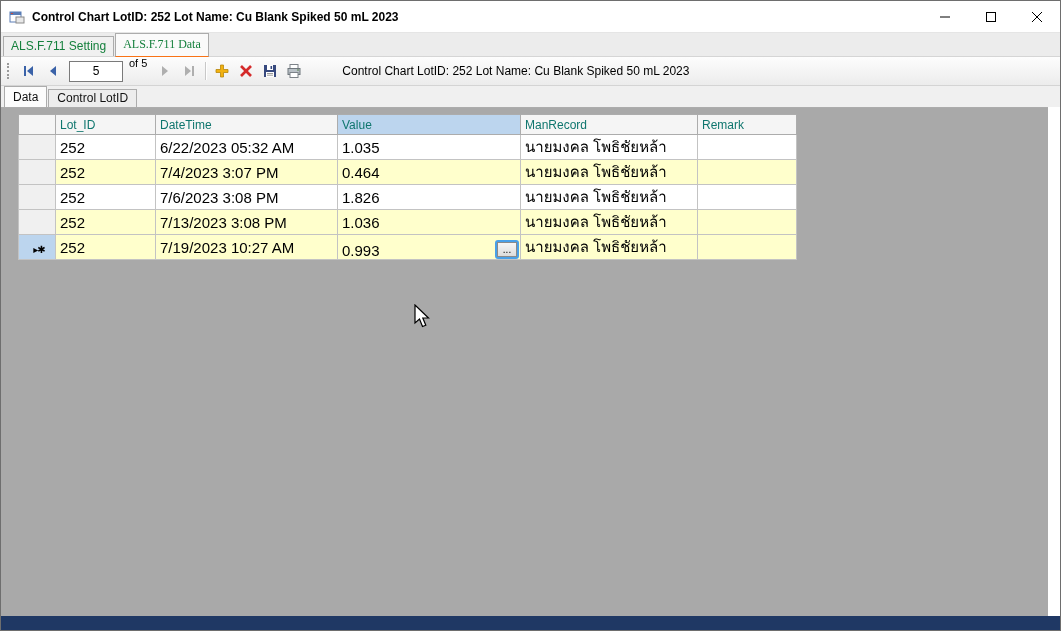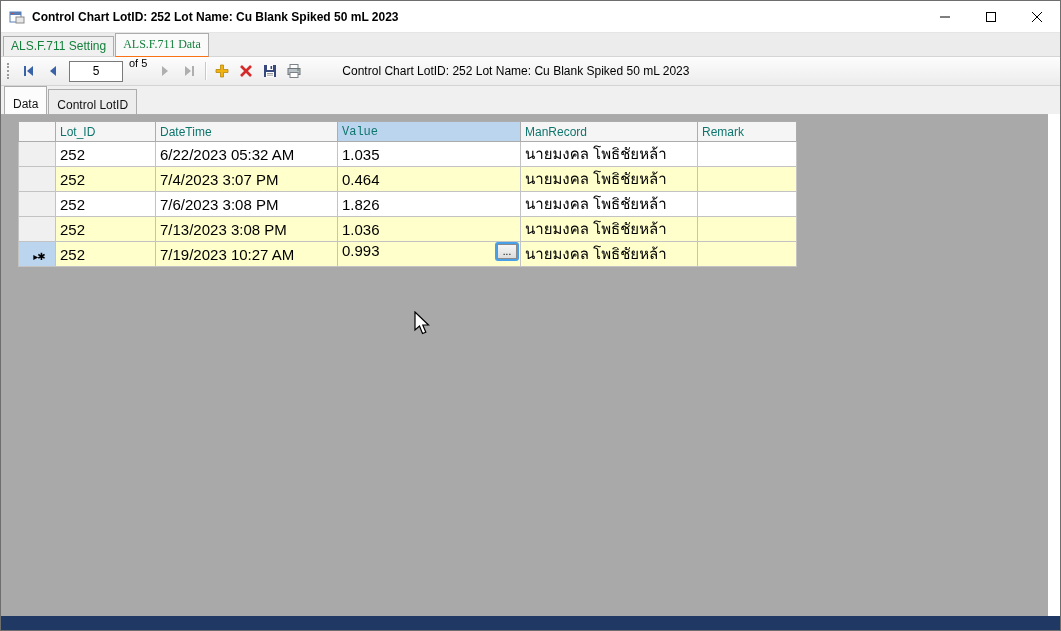--- a/index.html
+++ b/index.html
@@ -21,40 +21,40 @@
   .toolbar{flex:0 0 28px;background:linear-gradient(#FDFDFD,#ECECEC);border-bottom:1px solid #D4D4D4;display:flex;align-items:center;padding-left:4px;}
   .grip{width:3px;height:16px;border-left:2px dotted #9A9A9A;margin:0 5px 0 2px;}
   .tbtn{width:22px;height:22px;border:none;background:transparent;display:flex;align-items:center;justify-content:center;padding:0;margin:0 1px;}
   .pos-input{width:48px;height:17px;border:1px solid #7A7A7A;font-size:12px;text-align:center;margin:0 4px;font-family:"Liberation Sans","DejaVu Sans",sans-serif;}
   .of-label{font-size:11px;color:#000;margin:0 6px 16px 2px;white-space:nowrap;}
   .tsep{width:1px;height:18px;background:#C8C8C8;margin:0 4px;box-shadow:1px 0 0 #fff;}
   .tb-title{font-size:12px;color:#000;margin-left:36px;white-space:nowrap;}
 
   
   .tabstrip-inner{flex:0 0 21px;background:#F0F0F0;display:flex;align-items:flex-end;padding-left:3px;}
-  .itab{font-size:12px;color:#111;background:#EDEDED;border:1px solid #ACACAC;border-bottom:none;padding:9px 8px 2px 8px;margin-right:1px;height:13px;line-height:13px;}
+  .itab{font-size:12px;color:#111;background:#EDEDED;border:1px solid #ACACAC;border-bottom:none;padding:2px 8px 2px 8px;margin-right:1px;height:13px;line-height:13px;}
   .itab.active{background:#FCFCFC;height:16px;line-height:16px;}
 
   
   .content-row{flex:1;display:flex;min-height:0;}
   .workspace{flex:1;background:var(--workspace,#A9A9A9);position:relative;padding:6px 0 0 17px;box-sizing:border-box;border-top:1px solid #ACACAC;}
   .right-gutter{flex:0 0 12px;background:#FFFFFF;}
   .bottom-bar{flex:0 0 14px;background:var(--bottom-bar,#1F3864);}
 
   
   table.grid{border-collapse:collapse;table-layout:fixed;width:778px;background:#fff;}
   table.grid th,table.grid td{border:1px solid #C3C3C3;padding:0 0 0 4px;overflow:hidden;white-space:nowrap;box-sizing:border-box;}
   table.grid th{height:20px;background:#F5F5F5;font-size:12px;font-weight:400;text-align:left;color:#0f766e;border-color:#ACACAC;}
-  table.grid th.selected{background:var(--selected-header,#BCD5EE);font-family:Liberation Mono, monospace;}
+  table.grid th.selected{background:var(--selected-header,#BCD5EE);}
   table.grid td{height:22px;font-size:15px;color:#000;background:#fff;}
   tr.yellow td{background:var(--row-highlight,#FFFFCC);}
   td.rowhdr{background:#F0F0F0 !important;border-color:#ACACAC;padding:0;text-align:center;}
   td.rowhdr.current{background:var(--selected-header,#BCD5EE) !important;}
   .indicator{font-size:10px;letter-spacing:-1px;color:#000;}
-  .val-flex{display:flex;align-items:flex-start;justify-content:space-between;height:100%;}
+  .val-flex{display:flex;align-items:flex-end;justify-content:space-between;height:100%;}
   .ellipsis-wrap{display:inline-flex;border:2px solid #49A0E8;border-radius:3px;margin-right:1px;}
   .ellipsis-btn{width:20px;height:15px;font-size:10px;line-height:6px;background:linear-gradient(#F6F6F6,#DCDCDC);border:1px solid #8A8A8A;padding:0;font-family:"Liberation Sans","DejaVu Sans",sans-serif;}
 
   .cursor{position:absolute;left:412px;top:196px;width:18px;height:26px;pointer-events:none;}
 </style>
 </head>
 <body>
 
 <div class="window">
 

